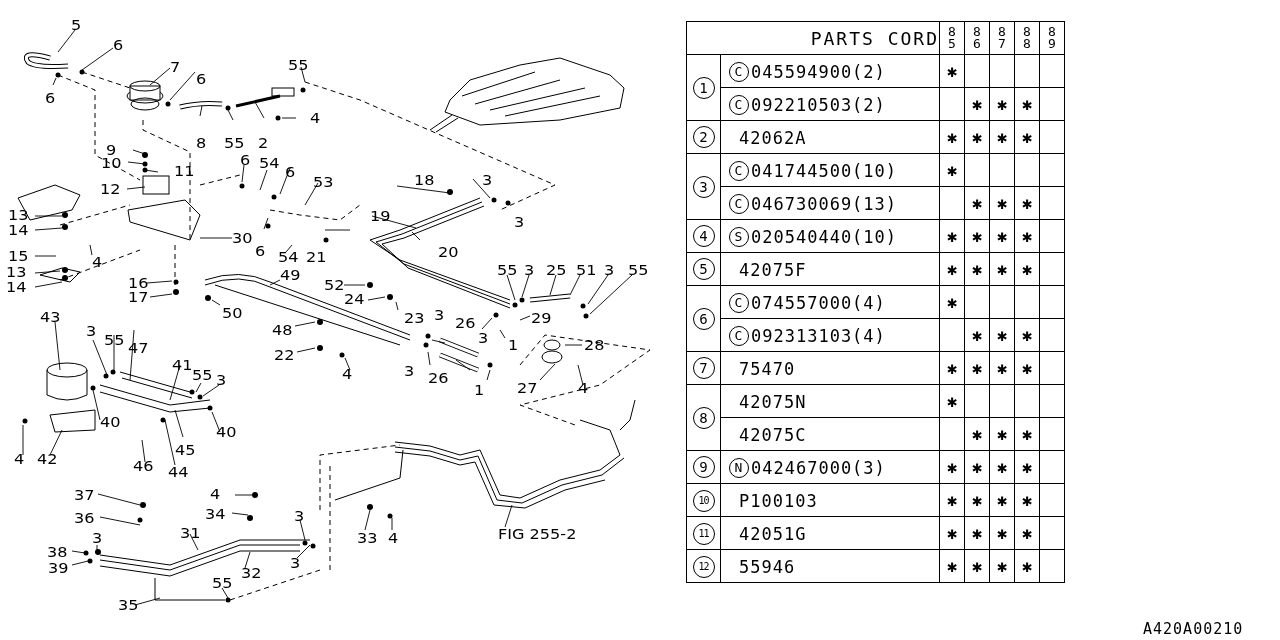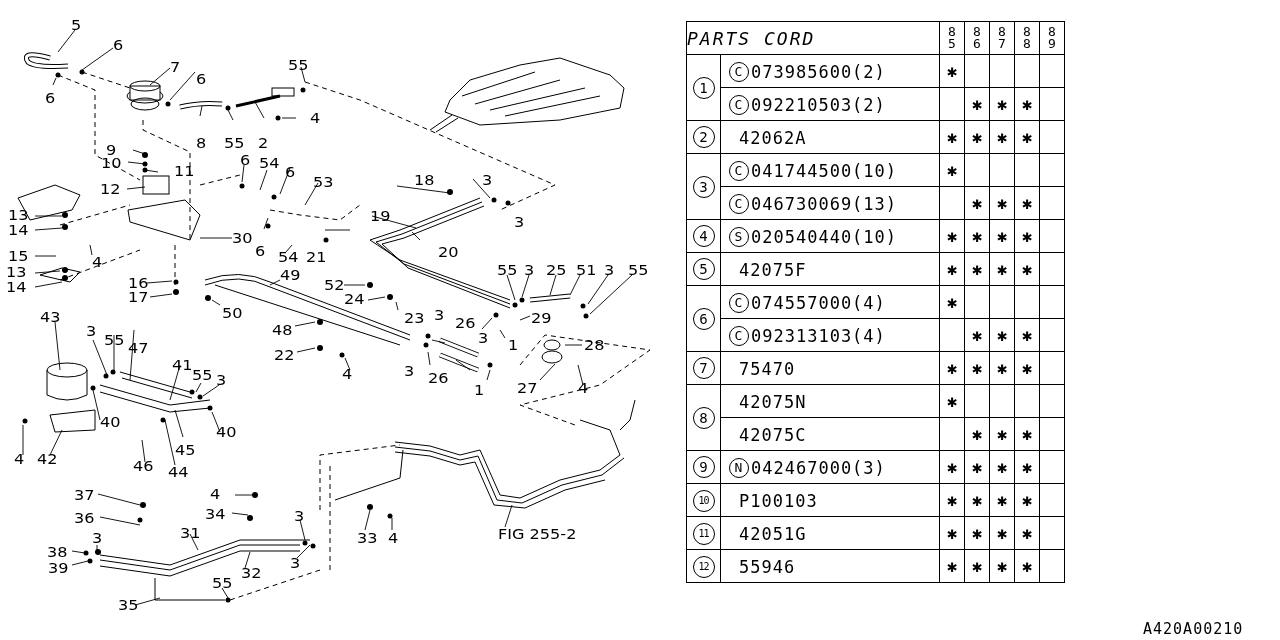--- a/index.html
+++ b/index.html
@@ -5,21 +5,21 @@
   html, body { margin:0; padding:0; background:#fff; }
   body { width:1280px; height:640px; position:relative; overflow:hidden;
          font-family:"DejaVu Sans Mono", monospace; color:#000; }
   #diagram { position:absolute; left:0; top:0; width:680px; height:640px; }
   #diagram svg { position:absolute; left:0; top:0; }
   .lbl { position:absolute; font-family:"DejaVu Sans", sans-serif; font-size:14px;
          line-height:14px; color:#000; white-space:nowrap; transform:scaleX(1.15); transform-origin:left top; }
   #parts-table { position:absolute; left:686px; top:21px; border-collapse:collapse;
                  font-family:"DejaVu Sans Mono", monospace; }
   #parts-table td { border:1.5px solid #000; padding:0; height:32px; font-size:17px; }
-  .hdr-title { width:245px; text-align:left; letter-spacing:2px; font-size:18px !important; height:32px;font-style:italic; }
+  .hdr-title { width:245px; text-align:right; letter-spacing:2px; font-size:18px !important; height:32px; }
   .yr { width:24px; text-align:center; font-size:13px !important; line-height:12px; }
   .ref { width:33px; text-align:center; }
   .code { width:210px; padding-left:8px !important; letter-spacing:1px; }
   .mark { width:24px; text-align:center; font-size:17px !important; }
   .circ { display:inline-block; width:20px; height:20px; border:1.2px solid #000; border-radius:50%;
           text-align:center; line-height:20px; font-size:14px; }
   .circ.small { font-size:10px; letter-spacing:-1px; }
   .pfx { display:inline-block; width:18px; height:18px; border:1.2px solid #000; border-radius:50%;
          text-align:center; line-height:18px; font-size:13px; margin-right:2px; vertical-align:middle; }
   .code-text { vertical-align:middle; }
@@ -369,21 +369,21 @@
     <tr>
       <td class="hdr-title" colspan="2">PARTS CORD</td>
       <td class="yr"><span class="yrtxt">8<br>5</span></td>
       <td class="yr"><span class="yrtxt">8<br>6</span></td>
       <td class="yr"><span class="yrtxt">8<br>7</span></td>
       <td class="yr"><span class="yrtxt">8<br>8</span></td>
       <td class="yr"><span class="yrtxt">8<br>9</span></td>
     </tr>
   <tr>
         <td class="ref" rowspan="2"><span class="circ">1</span></td>
-        <td class="code"><span class="pfx">C</span><span class="code-text">073985600(2)</span></td>
+        <td class="code"><span class="pfx">C</span><span class="code-text">045594900(2)</span></td>
         <td class="mark" style="font-size: 14px;">✱</td>
         <td class="mark" style="font-size: 14px;"></td>
         <td class="mark" style="font-size: 14px;"></td>
         <td class="mark" style="font-size: 14px;"></td>
         <td class="mark" style="font-size: 14px;"></td>
       </tr>
       <tr>
         <td class="code"><span class="pfx">C</span><span class="code-text">092210503(2)</span></td>
         <td class="mark" style="font-size: 14px;"></td>
         <td class="mark" style="font-size: 14px;">✱</td>

